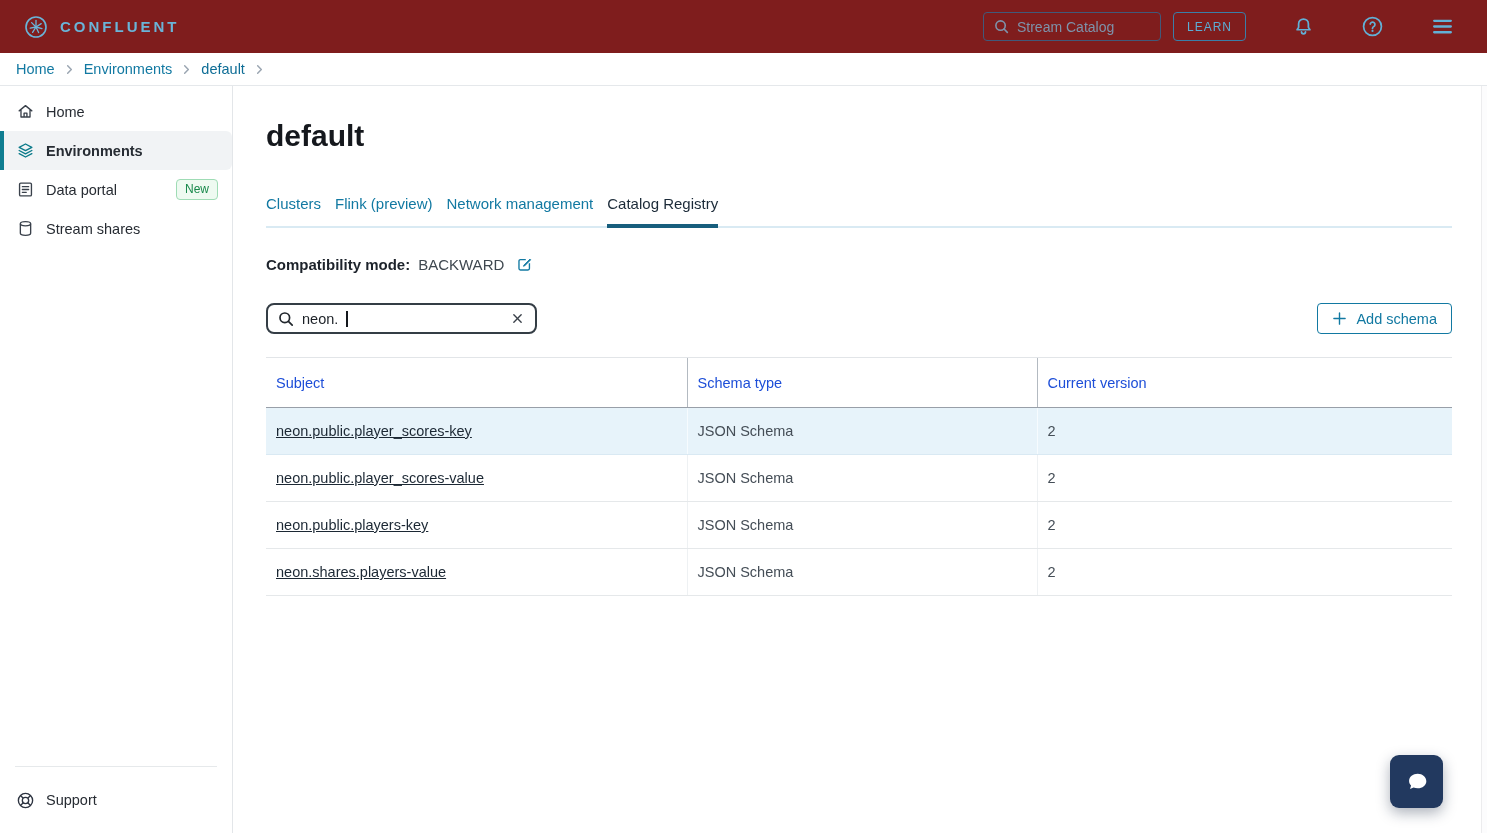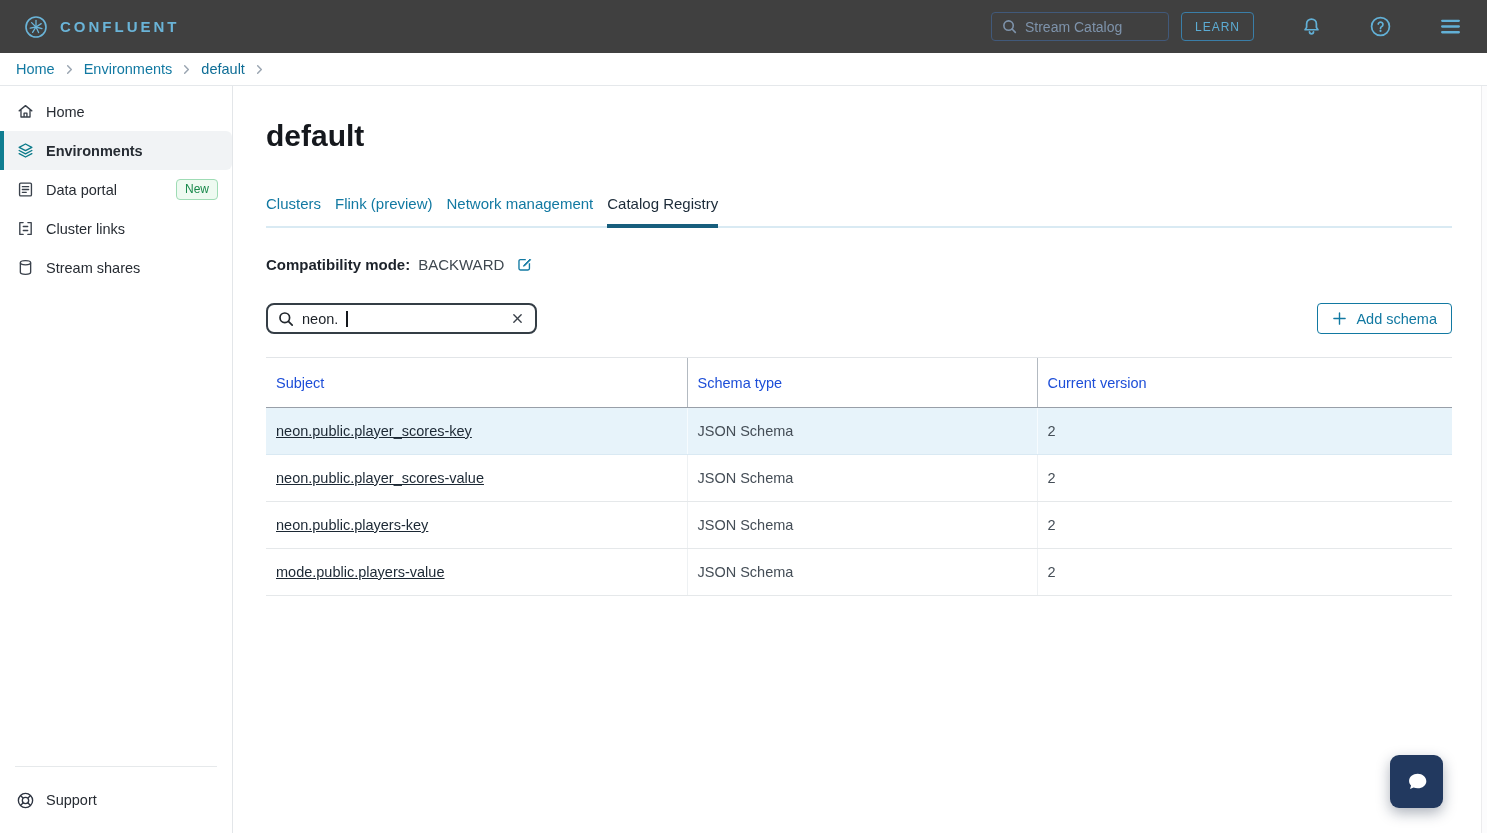--- a/index.html
+++ b/index.html
@@ -7,25 +7,25 @@
   body {
     font-family: "Liberation Sans", sans-serif;
     background: #ffffff;
     color: #1c2127;
     position: relative;
   }
 
   
   .navbar {
     height: 53px;
-    background: #404040;
+    background: #7f1d1d;
     display: flex;
     align-items: center;
     justify-content: space-between;
-    padding: 0 24px 0 24px;
+    padding: 0 32px 0 24px;
   }
   .brand { display: flex; align-items: center; gap: 12px; cursor: pointer; }
   .brand svg { display: block; }
   .brand-name {
     color: #6ab4d8;
     font-size: 15px;
     font-weight: 600;
     letter-spacing: 3px;
   }
   .nav-right { display: flex; align-items: center; }
@@ -297,32 +297,20 @@
             <line x1="8" y1="8.5" x2="16" y2="8.5"></line>
             <line x1="8" y1="12" x2="16" y2="12"></line>
             <line x1="8" y1="15.5" x2="13" y2="15.5"></line>
           </g>
         </svg>
       </span>
       <span>Data portal</span>
       <span class="badge-new">New</span>
     </div>
 
-    <div class="side-item">
-      <span class="si-icon">
-        <svg width="19" height="19" viewBox="0 0 24 24">
-          <path d="M9 4.5H4.8v15H9M15 4.5h4.2v15H15" fill="none" stroke="currentColor" stroke-width="1.7" stroke-linecap="round" stroke-linejoin="round"></path>
-          <g stroke="currentColor" stroke-width="1.7" stroke-linecap="round">
-            <line x1="9.2" y1="9.5" x2="14.8" y2="9.5"></line>
-            <line x1="9.2" y1="14.5" x2="14.8" y2="14.5"></line>
-          </g>
-        </svg>
-      </span>
-      <span>Cluster links</span>
-    </div>
 
     <div class="side-item">
       <span class="si-icon">
         <svg width="19" height="19" viewBox="0 0 24 24">
           <ellipse cx="12" cy="6" rx="6.5" ry="2.6" fill="none" stroke="currentColor" stroke-width="1.7"></ellipse>
           <path d="M5.5 6v12c0 1.45 2.9 2.6 6.5 2.6s6.5-1.15 6.5-2.6V6" fill="none" stroke="currentColor" stroke-width="1.7"></path>
         </svg>
       </span>
       <span>Stream shares</span>
     </div>
@@ -424,21 +412,21 @@
           <td><a class="subject-link">neon.public.player_scores-value</a></td>
           <td>JSON Schema</td>
           <td>2</td>
         </tr>
         <tr>
           <td><a class="subject-link">neon.public.players-key</a></td>
           <td>JSON Schema</td>
           <td>2</td>
         </tr>
         <tr>
-          <td><a class="subject-link">mode.public.players-value</a></td>
+          <td><a class="subject-link">neon.shares.players-value</a></td>
           <td>JSON Schema</td>
           <td>2</td>
         </tr>
       </tbody>
     </table>
   </main>
 </div>
 
 <div class="scroll-gutter"></div>
 

